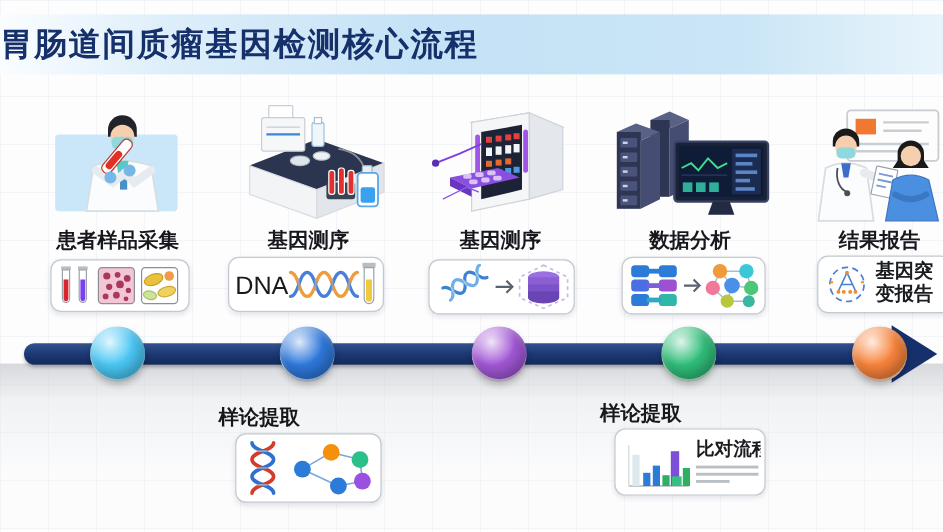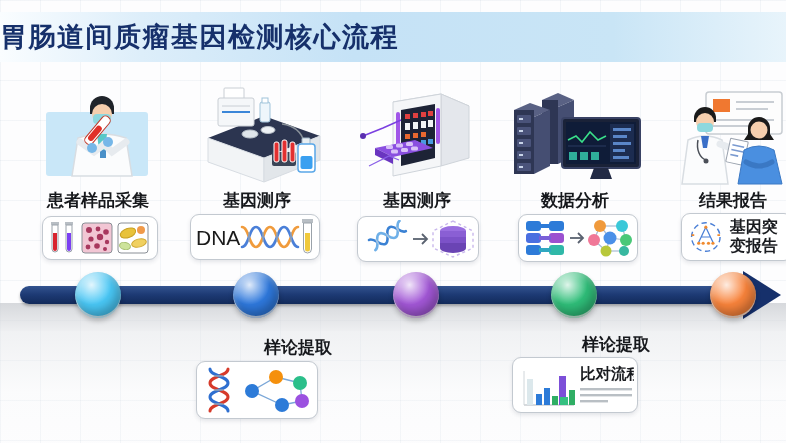--- a/index.html
+++ b/index.html
@@ -50,21 +50,21 @@
     font-size:17px;font-weight:bold;color:#16181c;text-align:center;white-space:nowrap;
   }
   .detail-box{
     position:absolute;z-index:4;background:#ffffff;
     border:1.5px solid #c3c9d0;border-radius:9px;
     box-shadow:0 2px 4px rgba(40,50,70,0.12);
     display:flex;align-items:center;justify-content:center;box-sizing:border-box;
   }
   .sub-label{
     position:absolute;z-index:4;width:150px;
-    font-size:17px;font-weight:bold;color:#16181c;text-align:right;white-space:nowrap;
+    font-size:17px;font-weight:bold;color:#16181c;text-align:left;white-space:nowrap;
   }
   .mut-text{
     font-size:16px;font-weight:bold;color:#1a1c20;line-height:1.18;width:70px;margin-left:6px;
   }
 </style>
 </head>
 <body>
 
 <div class="canvas">
 

